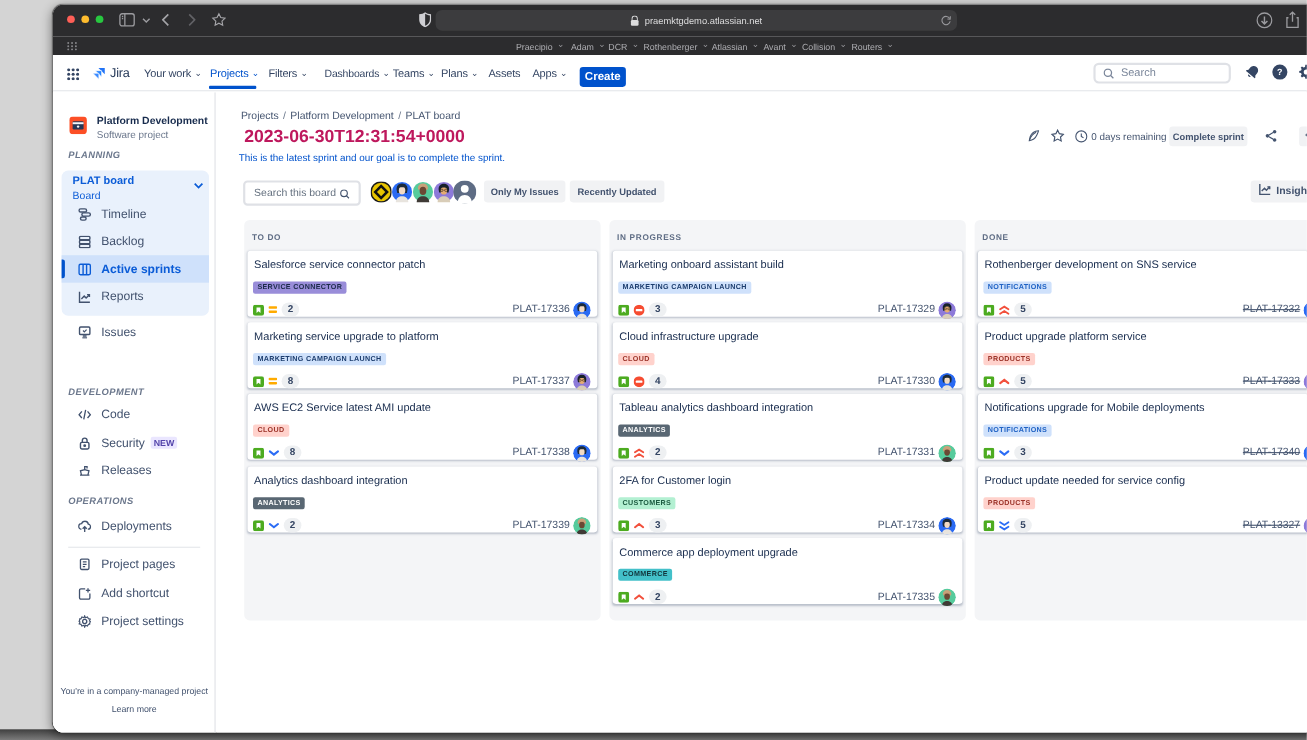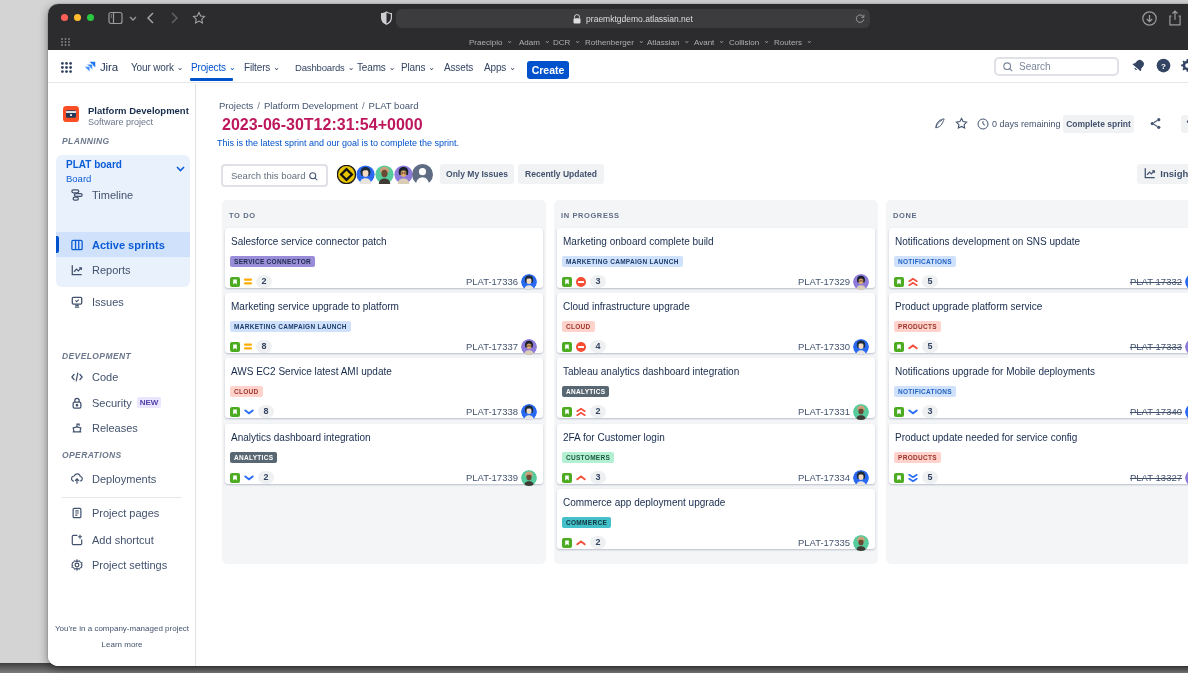--- a/index.html
+++ b/index.html
@@ -217,20 +217,25 @@
       <div style="position:absolute;left:18px;top:75px;font-size:10px;font-weight:700;color:#0b5cd7;">PLAT board</div>
       <div style="position:absolute;left:18px;top:89px;font-size:9.5px;color:#0b5cd7;">Board</div>
       <svg style="position:absolute;left:128px;top:82px;" width="9" height="6" viewBox="0 0 9 6" fill="none" stroke="#0b5cd7" stroke-width="1.6">
             <path d="M1 1 L4.5 4.5 L8 1"></path>
           </svg>
       <div class="srow" style="top:98px;"><svg class="ic" viewBox="0 0 14 14" fill="none" stroke="#42526e" stroke-width="1.5">
               <rect x="1" y="1" width="8" height="3.4" rx="1.7"></rect>
               <rect x="4" y="5.3" width="9" height="3.4" rx="1.7"></rect>
               <rect x="2.5" y="9.6" width="6" height="3.4" rx="1.7"></rect>
             </svg>Timeline</div>
+      <div class="srow" style="top:123px;"><svg class="ic" viewBox="0 0 14 14" fill="none" stroke="#42526e" stroke-width="1.5">
+              <rect x="1.5" y="1" width="11" height="3.6" rx="1"></rect>
+              <rect x="1.5" y="5.2" width="11" height="3.6" rx="1"></rect>
+              <rect x="1.5" y="9.4" width="11" height="3.6" rx="1"></rect>
+            </svg>Backlog</div>
       <div class="srow active" style="top:148px;"><svg class="ic" viewBox="0 0 14 14" fill="none" stroke="#0b5cd7" stroke-width="1.5">
               <rect x="1" y="1.5" width="12" height="11" rx="1.5"></rect>
               <line x1="5.3" y1="1.5" x2="5.3" y2="12.5"></line>
               <line x1="9" y1="1.5" x2="9" y2="12.5"></line>
             </svg>Active sprints</div>
       <div class="activebar" style="top:152px;"></div>
       <div class="srow" style="top:173px;"><svg class="ic" viewBox="0 0 14 14" fill="none" stroke="#42526e" stroke-width="1.5">
               <path d="M1.5 1.5 L1.5 12.5 L12.5 12.5"></path>
               <path d="M3.5 9 L6.5 6 L8.5 8 L12 4.5"></path>
               <path d="M12 7 L12 4.5 L9.5 4.5"></path>
@@ -445,21 +450,21 @@
                   <path d="M10 1.8 C7 1.8 5.2 3.8 5.2 6.2 C5.2 7.2 5.6 7.8 6 8 L14 8 C14.4 7.8 14.8 7.2 14.8 6.2 C14.8 3.8 13 1.8 10 1.8 Z" fill="#c9a17a"></path>
                   <ellipse cx="10" cy="9" rx="3.2" ry="3.9" fill="#6b4834"></ellipse>
                   <path d="M6.6 7 C7.2 5.4 12.8 5.4 13.4 7 L13.4 5.8 C12.5 4.4 7.5 4.4 6.6 5.8 Z" fill="#c9a17a"></path>
                   <path d="M4 20 C4 16 7 14.2 10 14.2 C13 14.2 16 16 16 20 Z" fill="#3f3a35"></path>
                 </svg>
           </div>
         </div>
         <div class="col" style="left:357px;">
           <div class="colhead">IN PROGRESS</div>
           <div class="card" style="top:28px;">
-            <div class="ctitle">Marketing onboard complete build</div>
+            <div class="ctitle">Marketing onboard assistant build</div>
             <div class="chip" style="background:#cfe1fb;color:#1c3d6e;">MARKETING CAMPAIGN LAUNCH</div>
             <div class="crow">
                   <svg width="10" height="10" viewBox="0 0 10 10">
                     <rect width="10" height="10" rx="2" fill="#4cab20"></rect>
                     <path d="M3.2 2.5 L6.8 2.5 L6.8 7.5 L5 5.9 L3.2 7.5 Z" fill="#fff"></path>
                   </svg>
                   <span class="pic">
                     <svg width="10" height="10" viewBox="0 0 10 10">
                       <circle cx="5" cy="5" r="5" fill="#f64c31"></circle>
                       <rect x="2" y="4" width="6" height="2" rx="0.5" fill="#fff"></rect>
@@ -572,21 +577,21 @@
                   <path d="M10 1.8 C7 1.8 5.2 3.8 5.2 6.2 C5.2 7.2 5.6 7.8 6 8 L14 8 C14.4 7.8 14.8 7.2 14.8 6.2 C14.8 3.8 13 1.8 10 1.8 Z" fill="#c9a17a"></path>
                   <ellipse cx="10" cy="9" rx="3.2" ry="3.9" fill="#6b4834"></ellipse>
                   <path d="M6.6 7 C7.2 5.4 12.8 5.4 13.4 7 L13.4 5.8 C12.5 4.4 7.5 4.4 6.6 5.8 Z" fill="#c9a17a"></path>
                   <path d="M4 20 C4 16 7 14.2 10 14.2 C13 14.2 16 16 16 20 Z" fill="#3f3a35"></path>
                 </svg>
           </div>
         </div>
         <div class="col" style="left:689px;">
           <div class="colhead">DONE</div>
           <div class="card" style="top:28px;">
-            <div class="ctitle">Notifications development on SNS update</div>
+            <div class="ctitle">Rothenberger development on SNS service</div>
             <div class="chip" style="background:#cfe1fb;color:#1f62c4;">NOTIFICATIONS</div>
             <div class="crow">
                   <svg width="10" height="10" viewBox="0 0 10 10">
                     <rect width="10" height="10" rx="2" fill="#4cab20"></rect>
                     <path d="M3.2 2.5 L6.8 2.5 L6.8 7.5 L5 5.9 L3.2 7.5 Z" fill="#fff"></path>
                   </svg>
                   <span class="pic">
                     <svg width="10" height="10" viewBox="0 0 10 10" fill="none" stroke="#f2503c" stroke-width="1.7" stroke-linecap="round">
                       <path d="M1.2 4.2 L5 1.8 L8.8 4.2 M1.2 8.2 L5 5.8 L8.8 8.2"></path>
                     </svg>

